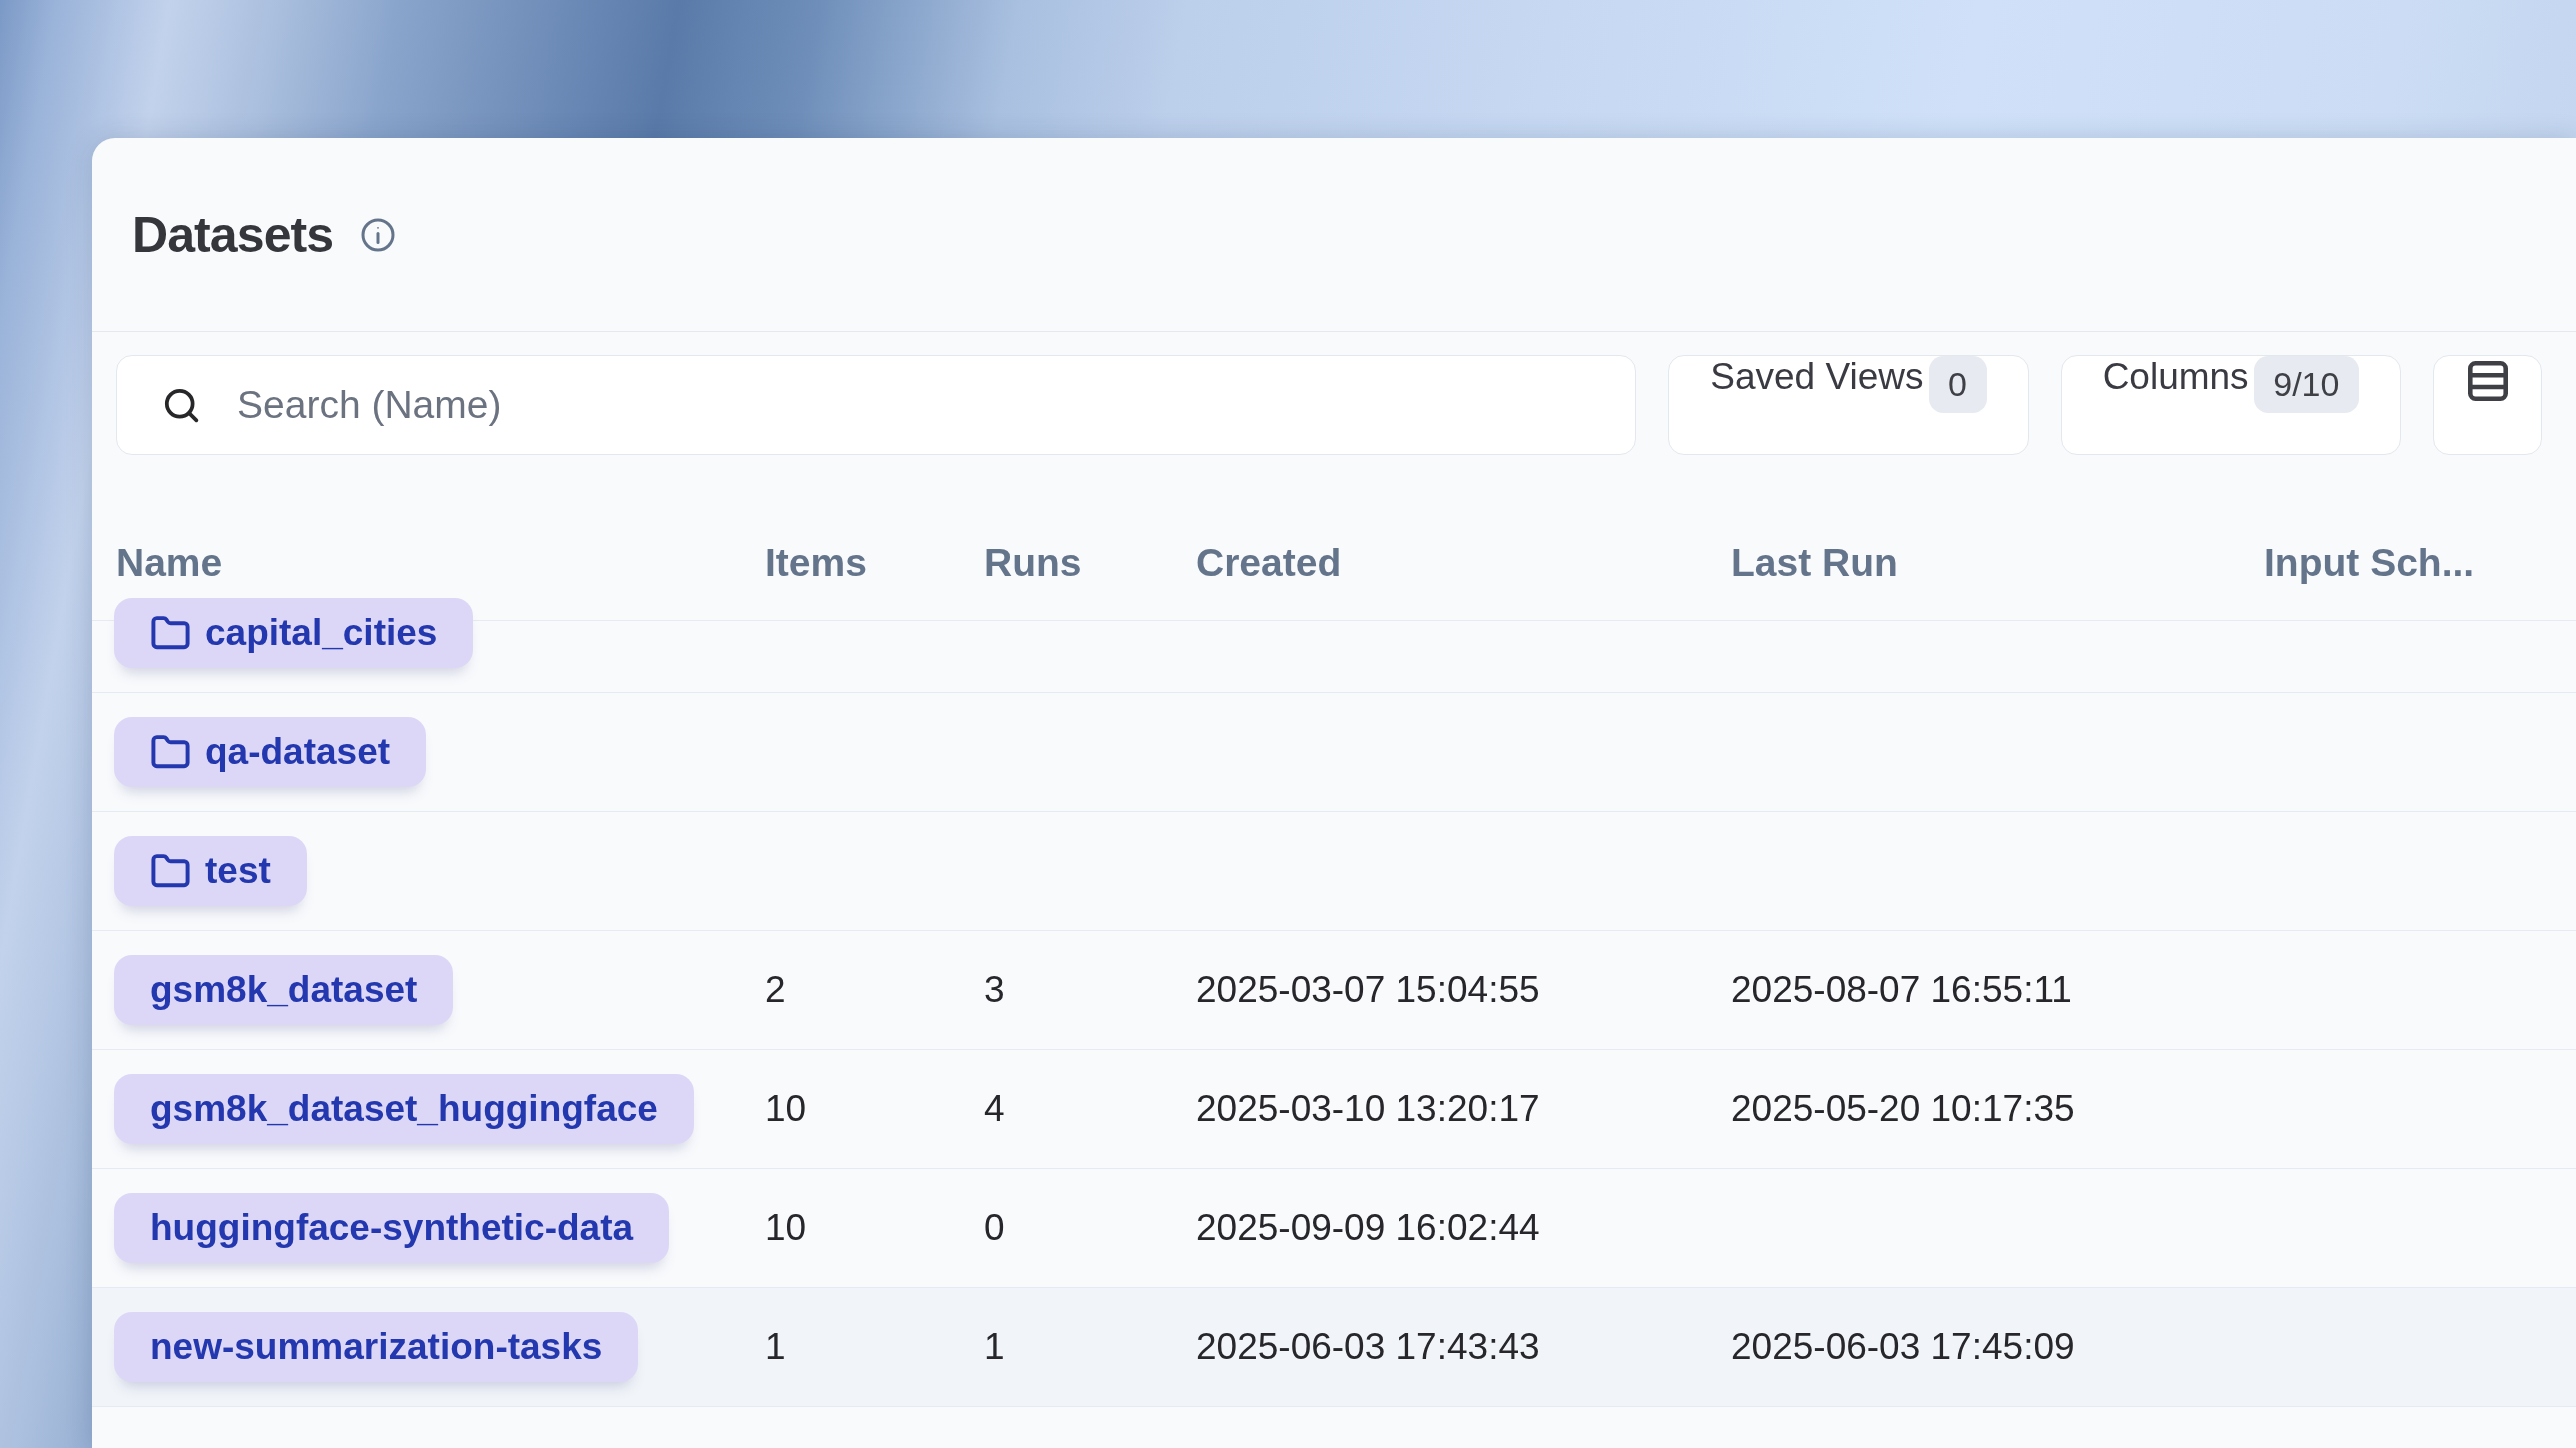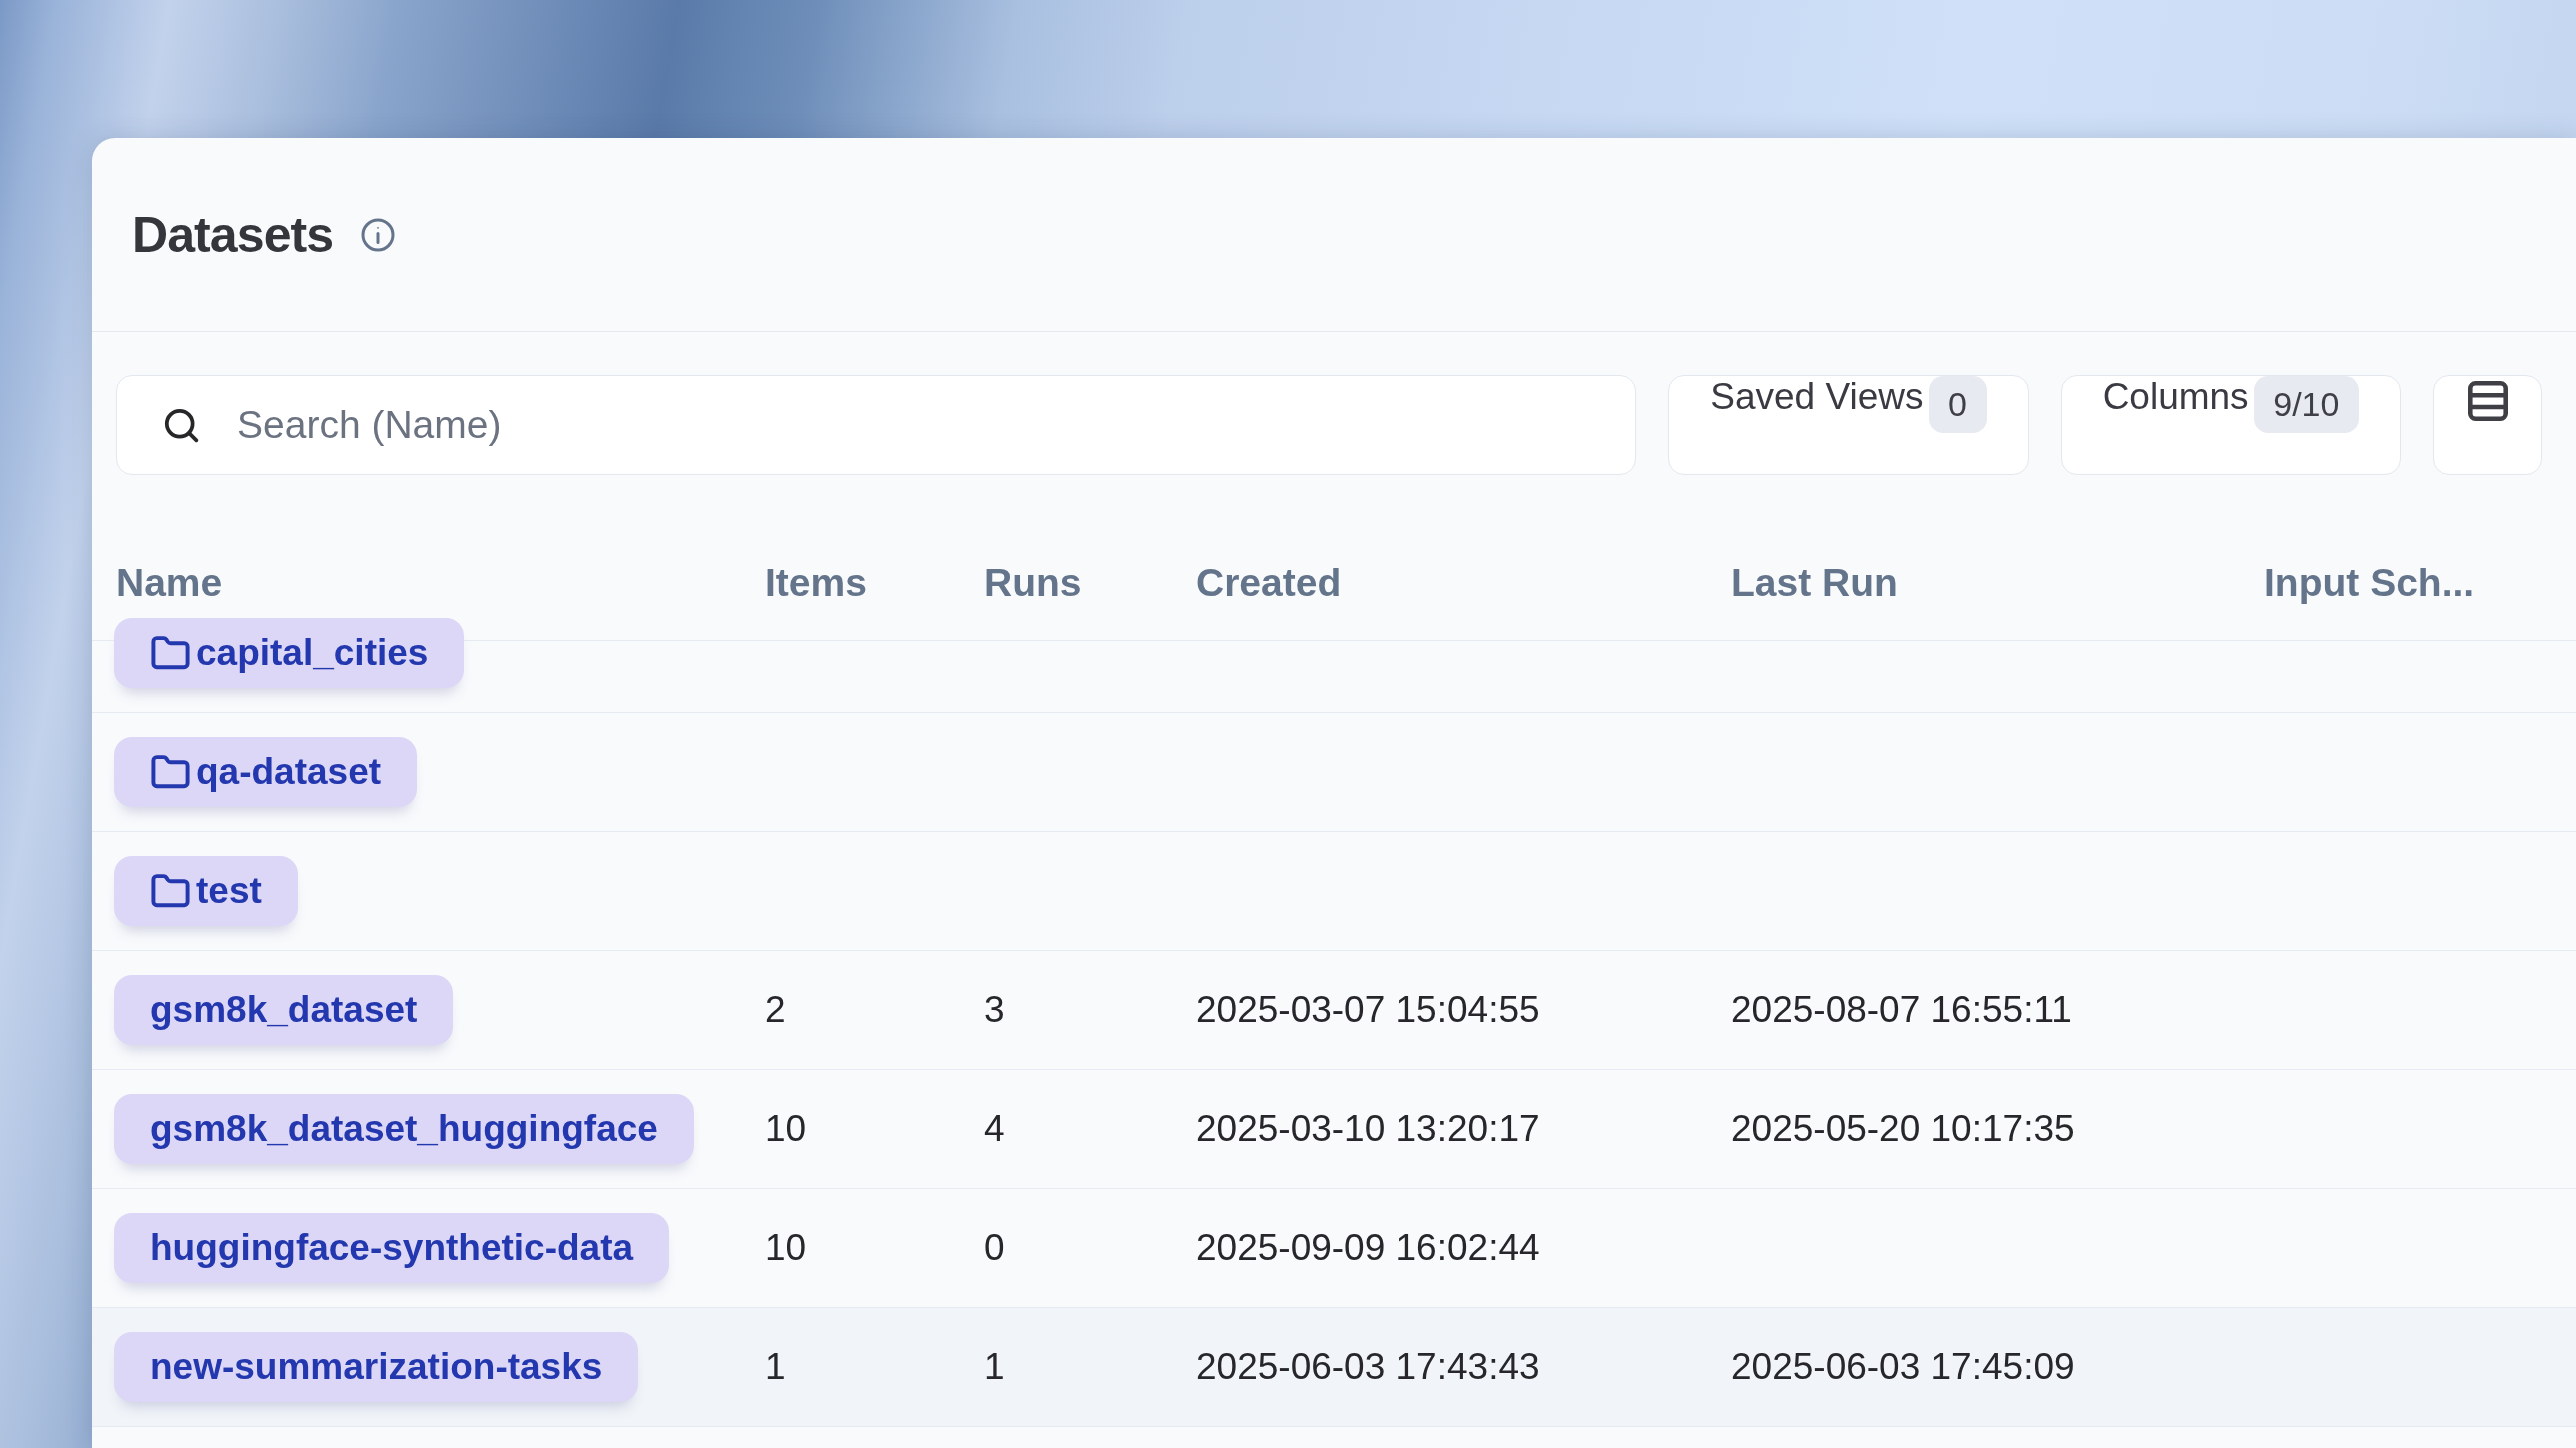--- a/index.html
+++ b/index.html
@@ -18,21 +18,21 @@
     display:flex; flex-direction:column;
   }
   .card-header {
     height:194px; flex:0 0 auto; display:flex; align-items:center;
     padding-left:40px; border-bottom:1.8px solid #e5e8ee;
   }
   .page-title { font-size:50px; font-weight:700; color:#35353c; letter-spacing:-0.9px; }
   .info-icon { margin-left:27px; display:flex; color:#64748b; }
   .toolbar {
     flex:0 0 auto; display:flex; align-items:stretch; gap:32px;
-    margin:43px 34px 0 24px; height:100px;
+    margin:23px 34px 0 24px; height:100px;
   }
   .search-box {
     flex:1 1 auto; display:flex; align-items:center; gap:34px;
     background:#ffffff; border:1.8px solid #e3e8ef; border-radius:16px;
     padding:0 43px; color:#27272a;
   }
   .search-box input {
     flex:1; border:none; outline:none; background:transparent;
     font-family:inherit; font-size:39px; color:#27272a;
   }
@@ -58,21 +58,21 @@
     border-bottom:1.8px solid #e6eaf2; white-space:nowrap; overflow:hidden;
   }
   .th.first { padding-left:24px; }
   .td {
     display:flex; align-items:center; font-size:37px; color:#26262b;
     border-bottom:0.9px solid #e6eaf2; white-space:nowrap; overflow:hidden;
   }
   .td.first { padding-left:22px; }
   .row-highlight { background:#f1f5f9; }
   .chip {
-    display:inline-flex; align-items:center; gap:5px;
+    display:inline-flex; align-items:center; gap:14px;
     background:#dcd7f7; color:#2337ae; border-radius:18px;
     height:70px; padding:0 36px; font-size:37px; font-weight:700;
     box-shadow:0 10.7px 14.3px -7.1px rgba(90,90,150,.28); cursor:pointer;
   }
   .chip svg { flex:0 0 auto; }
   svg { display:block; }
 </style>
 </head>
 <body>
 

